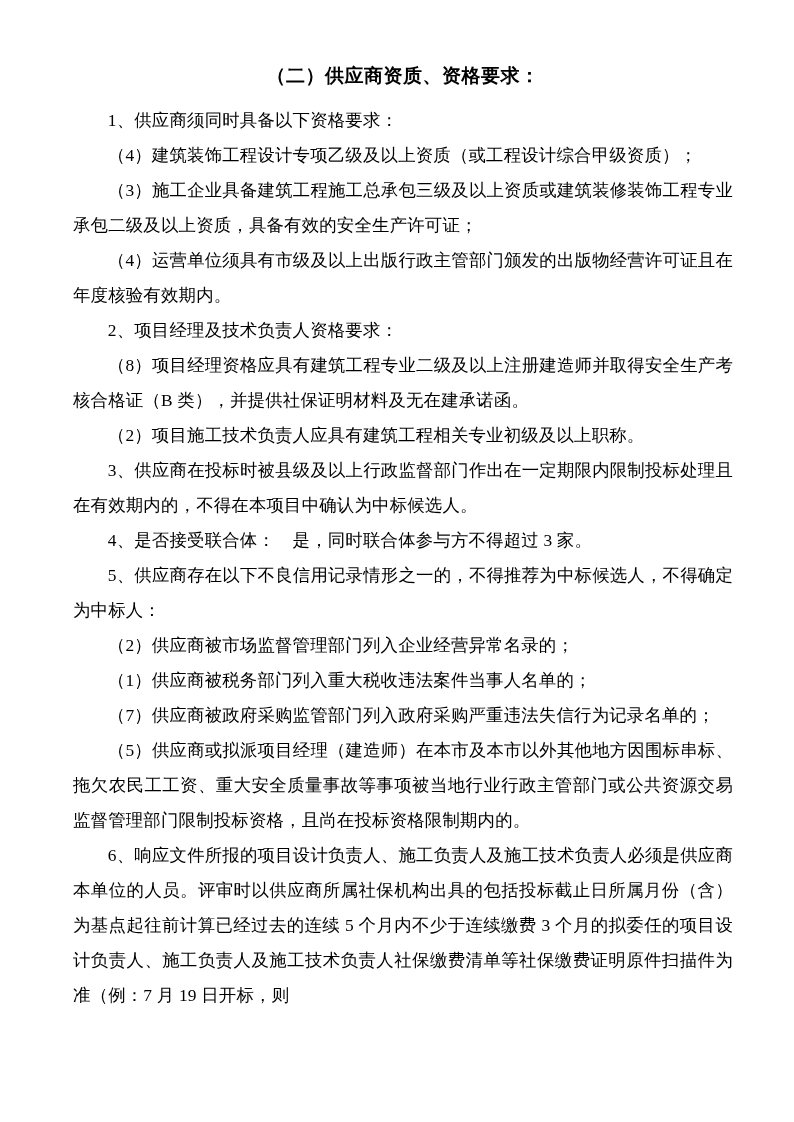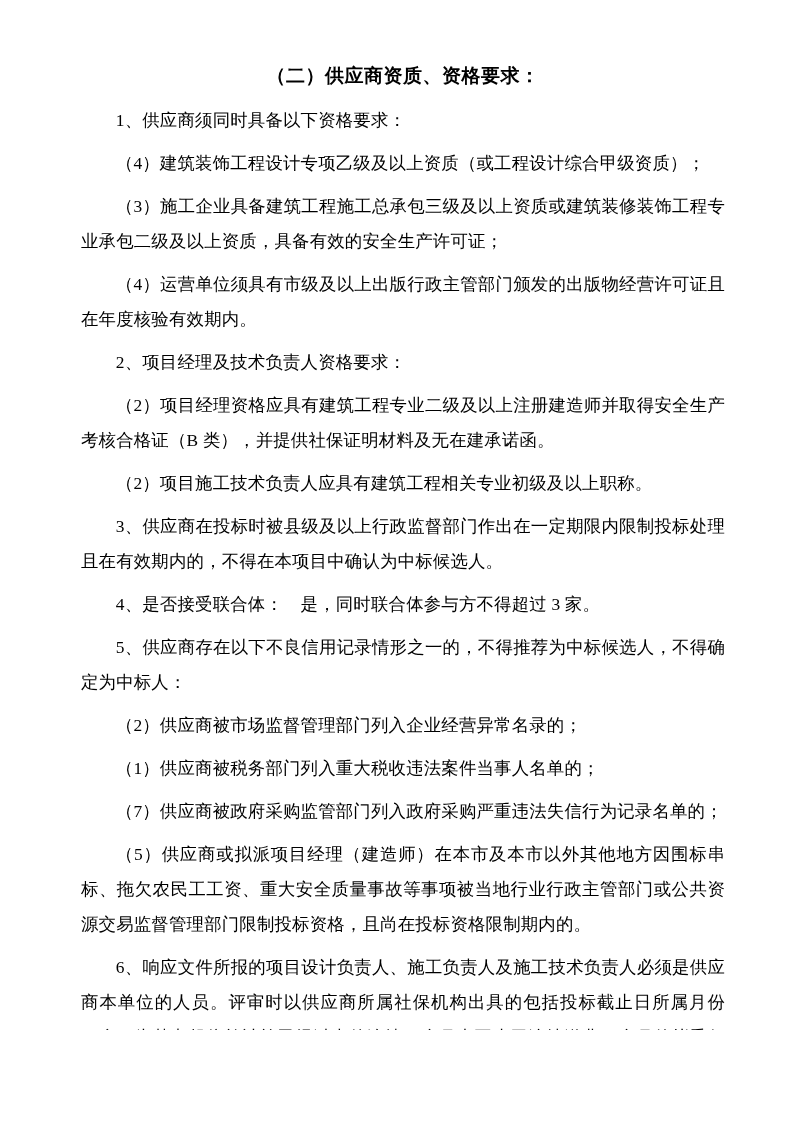--- a/index.html
+++ b/index.html
@@ -25,21 +25,21 @@
   }
   .doc-title {
     margin: 0 0 13px 0;
     text-align: center;
     font-size: 19px;
     line-height: 28px;
     font-weight: 700;
     letter-spacing: 0.5px;
   }
   .para {
-    margin: 8px;
+    margin: 0;
     font-size: 17.4px;
     line-height: 35px;
     text-align: justify;
     text-indent: 2em;
     word-break: break-all;
     letter-spacing: 0.2px;
   }
   .footer {
     position: absolute;
     top: 1038px;
@@ -68,21 +68,21 @@
 <body>
 
 <div class="page">
   <div class="content">
     <h1 class="doc-title">（二）供应商资质、资格要求：</h1>
     <p class="para">1、供应商须同时具备以下资格要求：</p>
     <p class="para">（4）建筑装饰工程设计专项乙级及以上资质（或工程设计综合甲级资质）；</p>
     <p class="para">（3）施工企业具备建筑工程施工总承包三级及以上资质或建筑装修装饰工程专业承包二级及以上资质，具备有效的安全生产许可证；</p>
     <p class="para">（4）运营单位须具有市级及以上出版行政主管部门颁发的出版物经营许可证且在年度核验有效期内。</p>
     <p class="para">2、项目经理及技术负责人资格要求：</p>
-    <p class="para">（2）项目经理资格应具有建筑工程专业二级及以上注册建造师并取得安全生产考核合格证（B 类），并提供社保证明材料及无在建承诺函。</p>
+    <p class="para">（8）项目经理资格应具有建筑工程专业二级及以上注册建造师并取得安全生产考核合格证（B 类），并提供社保证明材料及无在建承诺函。</p>
     <p class="para">（2）项目施工技术负责人应具有建筑工程相关专业初级及以上职称。</p>
     <p class="para">3、供应商在投标时被县级及以上行政监督部门作出在一定期限内限制投标处理且在有效期内的，不得在本项目中确认为中标候选人。</p>
     <p class="para">4、是否接受联合体：　是，同时联合体参与方不得超过 3 家。</p>
     <p class="para">5、供应商存在以下不良信用记录情形之一的，不得推荐为中标候选人，不得确定为中标人：</p>
     <p class="para">（2）供应商被市场监督管理部门列入企业经营异常名录的；</p>
     <p class="para">（1）供应商被税务部门列入重大税收违法案件当事人名单的；</p>
     <p class="para">（7）供应商被政府采购监管部门列入政府采购严重违法失信行为记录名单的；</p>
     <p class="para">（5）供应商或拟派项目经理（建造师）在本市及本市以外其他地方因围标串标、拖欠农民工工资、重大安全质量事故等事项被当地行业行政主管部门或公共资源交易监督管理部门限制投标资格，且尚在投标资格限制期内的。</p>
     <p class="para">6、响应文件所报的项目设计负责人、施工负责人及施工技术负责人必须是供应商本单位的人员。评审时以供应商所属社保机构出具的包括投标截止日所属月份（含）为基点起往前计算已经过去的连续 5 个月内不少于连续缴费 3 个月的拟委任的项目设计负责人、施工负责人及施工技术负责人社保缴费清单等社保缴费证明原件扫描件为准（例：7 月 19 日开标，则</p>
   </div>

